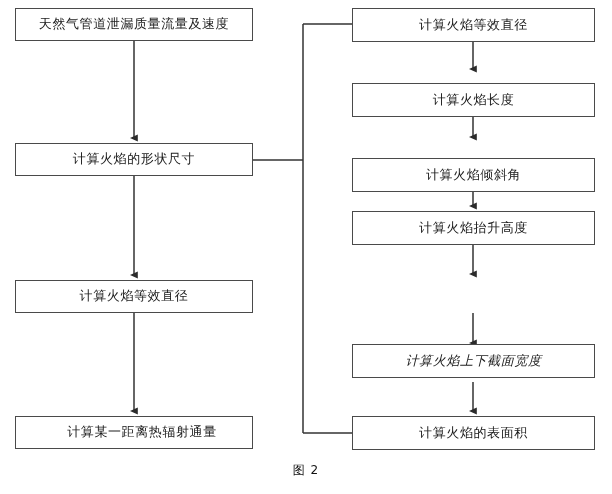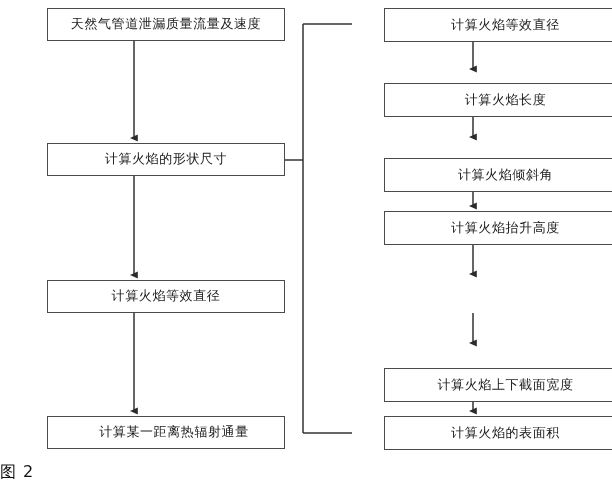--- a/index.html
+++ b/index.html
@@ -31,58 +31,58 @@
     background: #ffffff;
     display: flex;
     align-items: center;
     justify-content: center;
     text-align: center;
     color: #1a1a1a;
     font-size: 13px;
     letter-spacing: 0.6px;
     line-height: 1.1;
     white-space: nowrap;
-    margin-left: 32px;
   }
 
   
   .col-left  { left: 15px;  width: 238px; height: 33px; }
   
   .col-right { left: 352px; width: 243px; height: 34px; }
 
   .n-l1 { top: 8px;   }
   .n-l2 { top: 143px; }
   .n-l3 { top: 280px; }
   .n-l4 { top: 416px; padding-left: 16px; }
 
   .n-r1 { top: 8px;   }
   .n-r2 { top: 83px;  }
   .n-r3 { top: 158px; }
   .n-r4 { top: 211px; }
   .n-r5 { top: 279px; }
-  .n-r6 { top: 368px; }
+  .n-r6 { top: 344px; font-style: italic; }
   .n-r7 { top: 416px; }
 
   
   #wires {
     position: absolute;
     left: 0;
     top: 0;
     width: 612px;
     height: 494px;
     pointer-events: none;
   }
 
   
   .caption {
     position: absolute;
     left: 0;
     top: 462px;
     width: 612px;
-    font-size: 16px;
+    text-align: center;
+    font-size: 12px;
     color: #111111;
     letter-spacing: 1px;
   }
 </style>
 </head>
 <body>
 
 <div id="diagram">
 
   <svg id="wires" viewBox="0 0 612 494" width="612" height="494" xmlns="http://www.w3.org/2000/svg">

